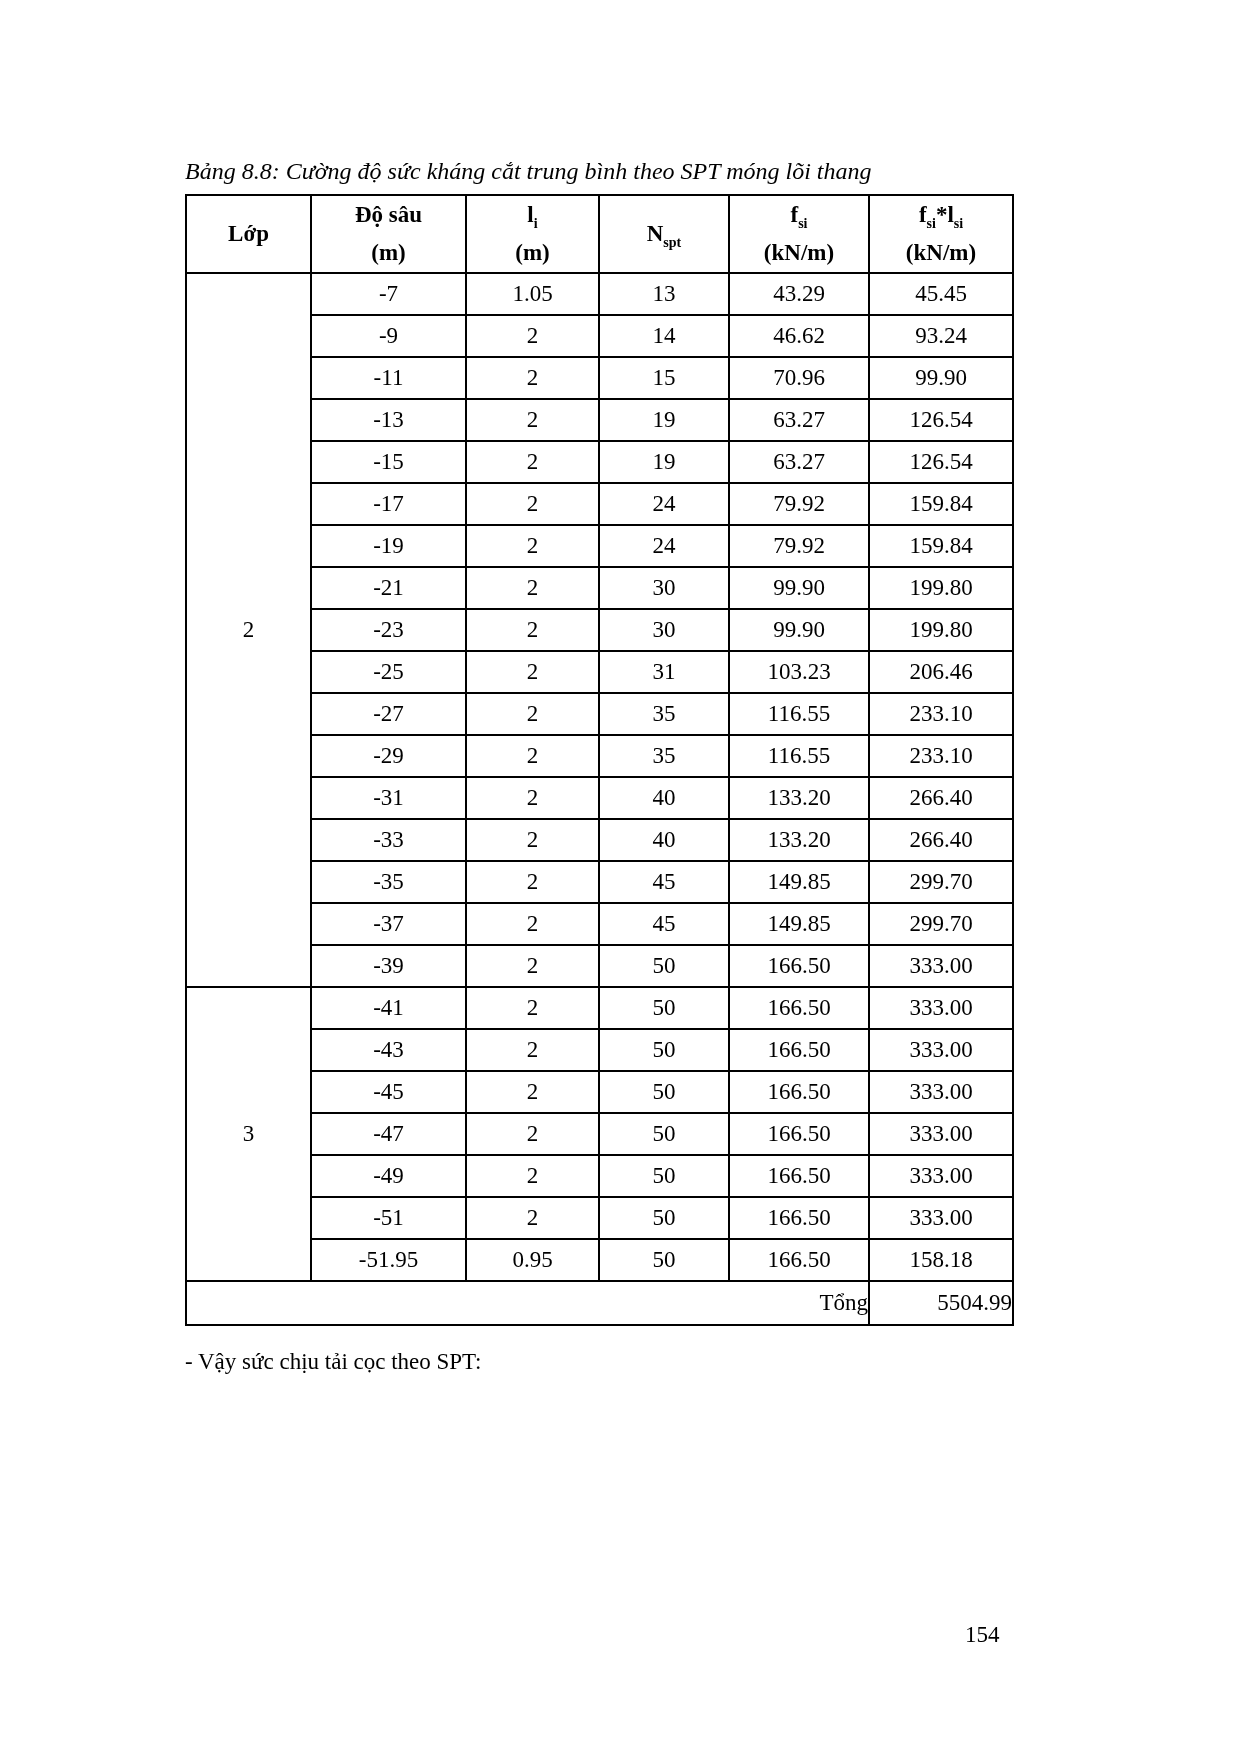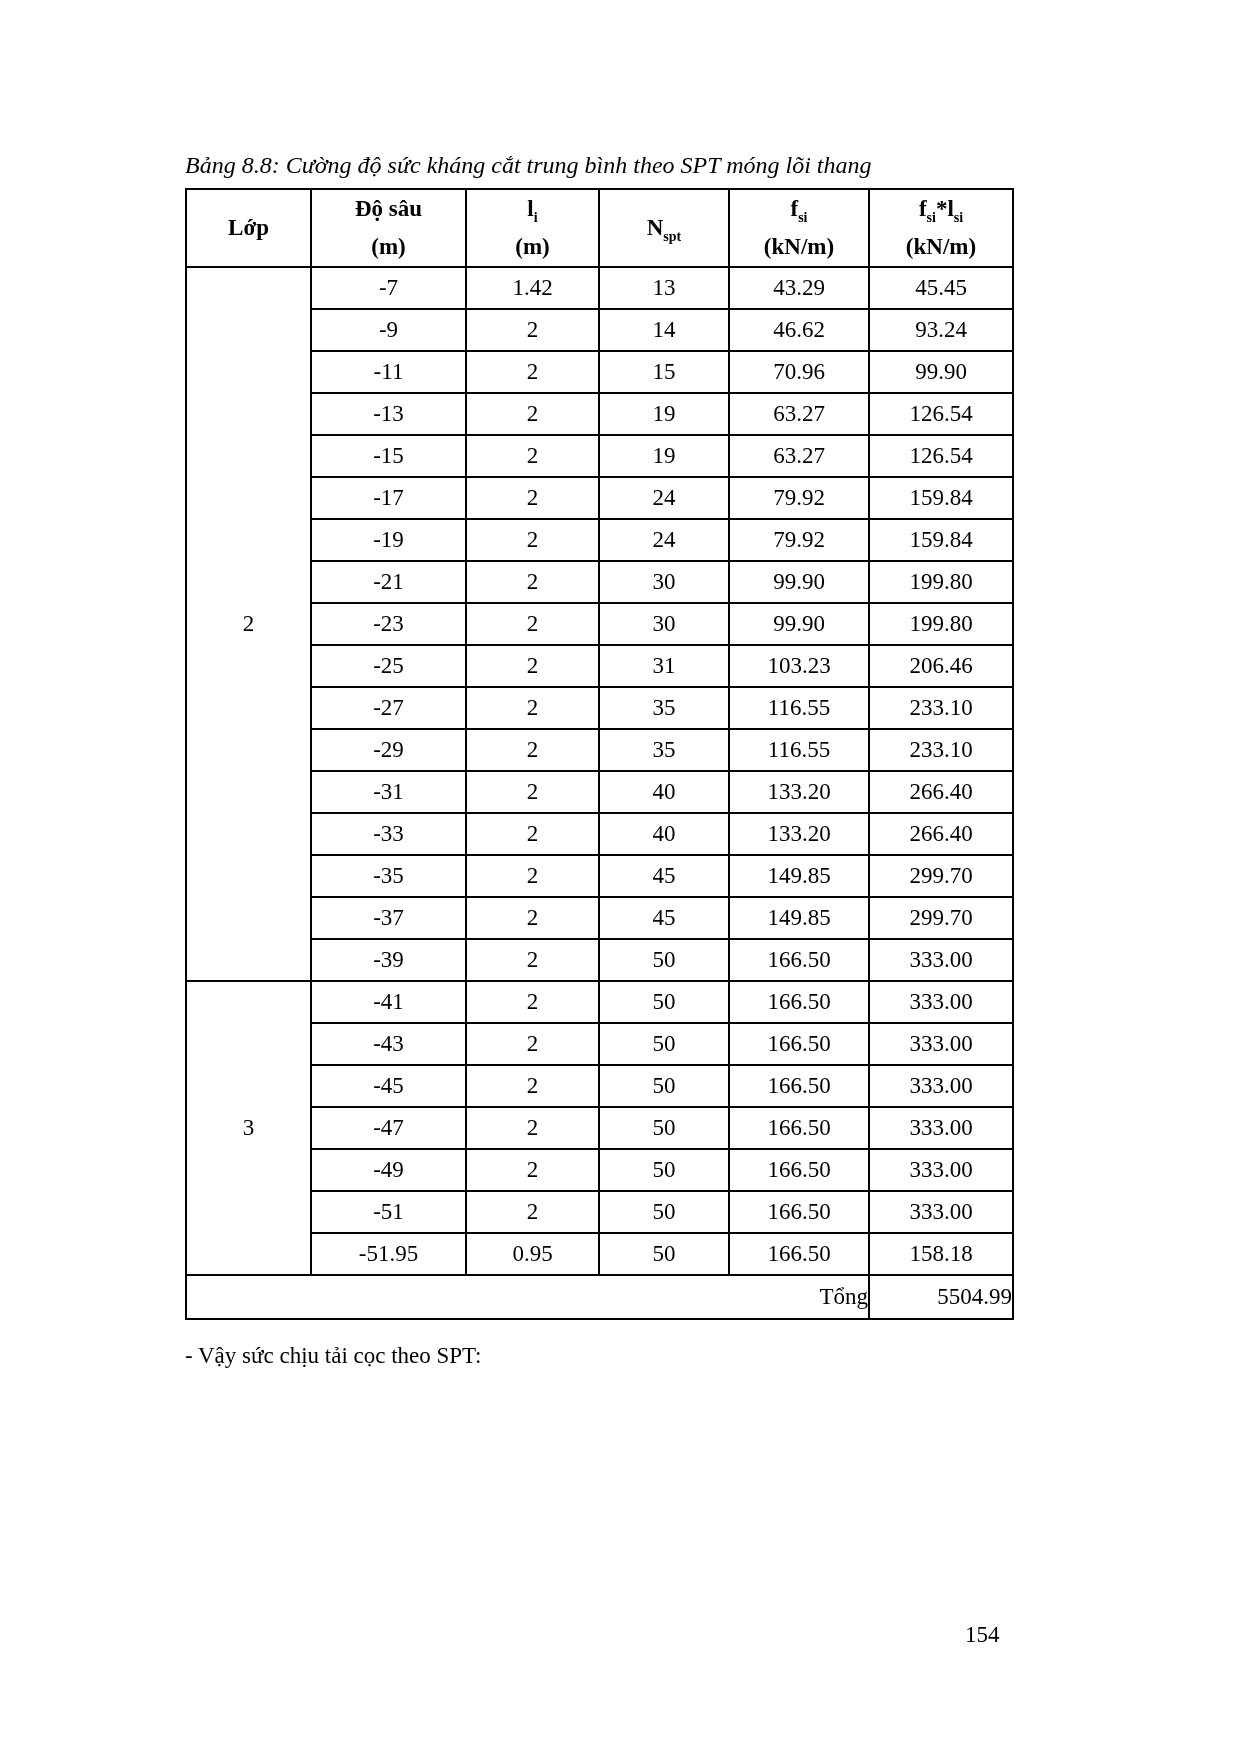--- a/index.html
+++ b/index.html
@@ -9,21 +9,21 @@
     width: 1240px;
     height: 1754px;
     background: #ffffff;
     font-family: "Liberation Serif", serif;
     color: #000000;
     overflow: hidden;
   }
   .content {
     position: absolute;
     left: 185px;
-    top: 152px;
+    top: 158px;
     width: 827px;
   }
   .table-title {
     font-style: italic;
     font-size: 24px;
     margin-bottom: 9px;
     white-space: nowrap;
   }
   table.spt-table {
     border-collapse: collapse;
@@ -125,21 +125,21 @@
               <div><span>f</span><sub>si</sub><span>*l</span><sub>si</sub></div>
               <div>(kN/m)</div>
             </div>
           </th>
         </tr>
       </thead>
       <tbody id="table-body">
           <tr>
             <td rowspan="17" class="layer-cell">2</td>
             <td>-7</td>
-            <td>1.42</td>
+            <td>1.05</td>
             <td>13</td>
             <td>43.29</td>
             <td>45.45</td>
           </tr>
           <tr>
             <td>-9</td>
             <td>2</td>
             <td>14</td>
             <td>46.62</td>
             <td>93.24</td>

